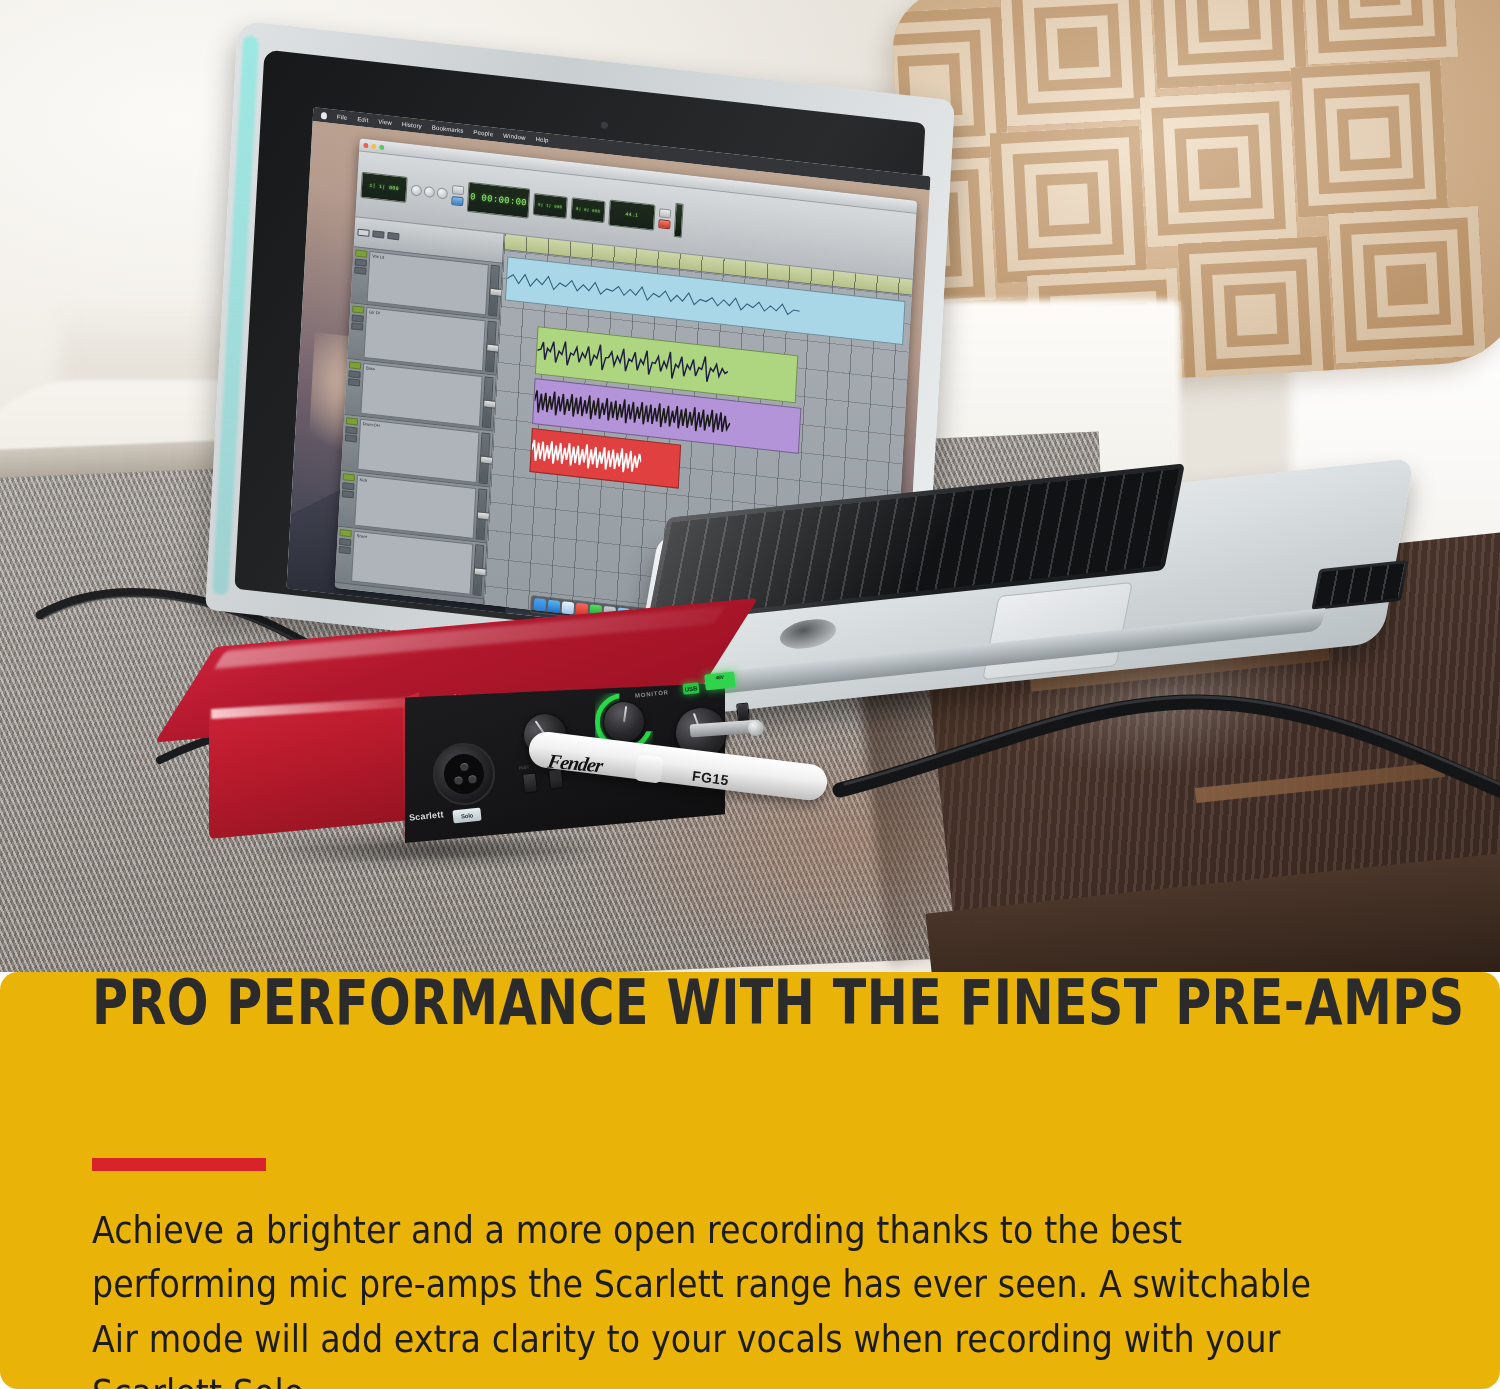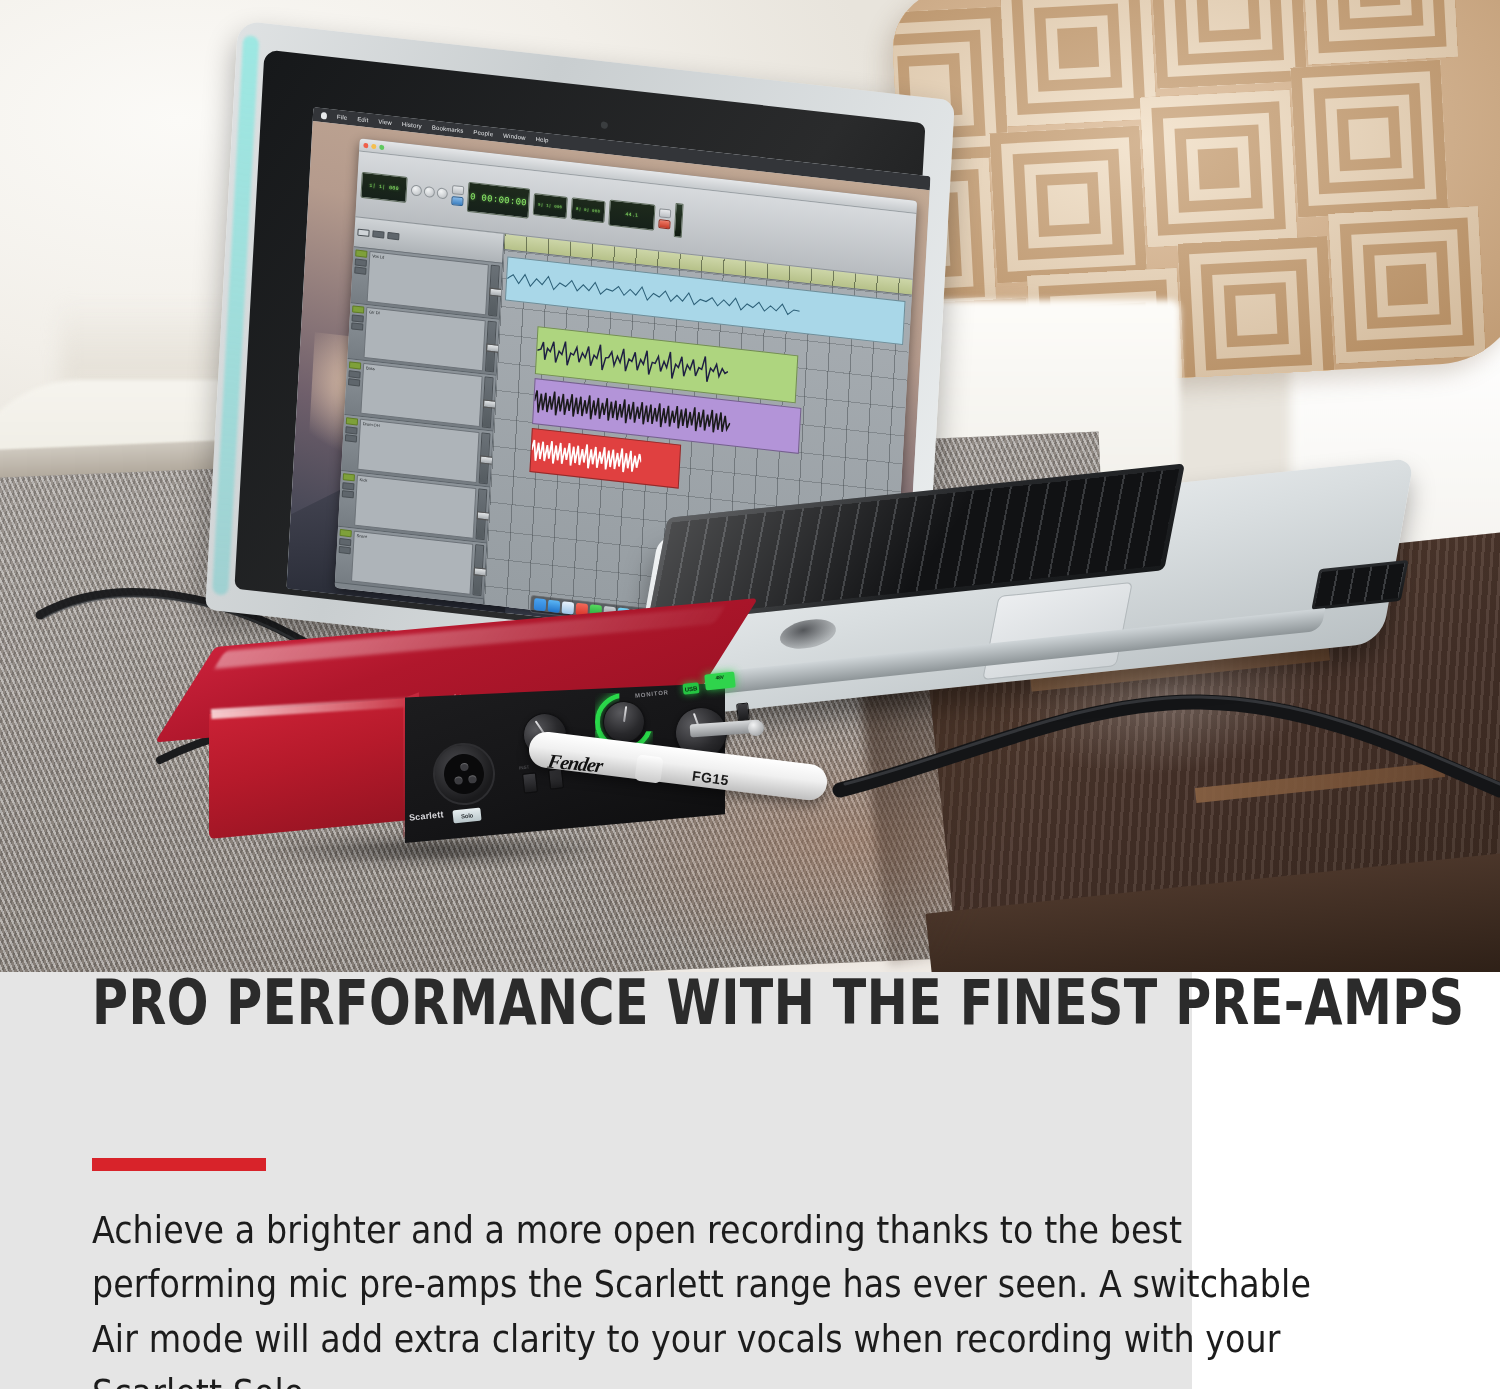--- a/index.html
+++ b/index.html
@@ -535,22 +535,23 @@
     border-radius: 3px; transform: rotate(-4deg);
   }
   .jack-tip {
     position: absolute; left: 748px; top: 720px; width: 16px; height: 16px;
     background: radial-gradient(circle at 35% 30%,#f2f3f4,#8f9295);
     border-radius: 50%; transform: rotate(-4deg);
   }
 
   
   .content {
-    position: absolute; left: 0; top: 972px; width: 1192px; height: 417px;
-    background: #e5e5e5;
+    position: absolute; left: 0; top: 972px; width: 1500px; height: 417px;
+    background: #eab308;
+    border-radius: 18px;
   }
   .heading {
     position: absolute; left: 92px; top: 1042px - 972px;
     font-family: "Liberation Sans Narrow", "DejaVu Sans Condensed", "Liberation Sans", sans-serif;
     font-weight: 700; font-size: 62px; line-height: 1;
     color: #2b2b2b; letter-spacing: .5px;
     transform: scaleX(.88); transform-origin: left top;
     white-space: nowrap;
   }
   .accent-bar {

